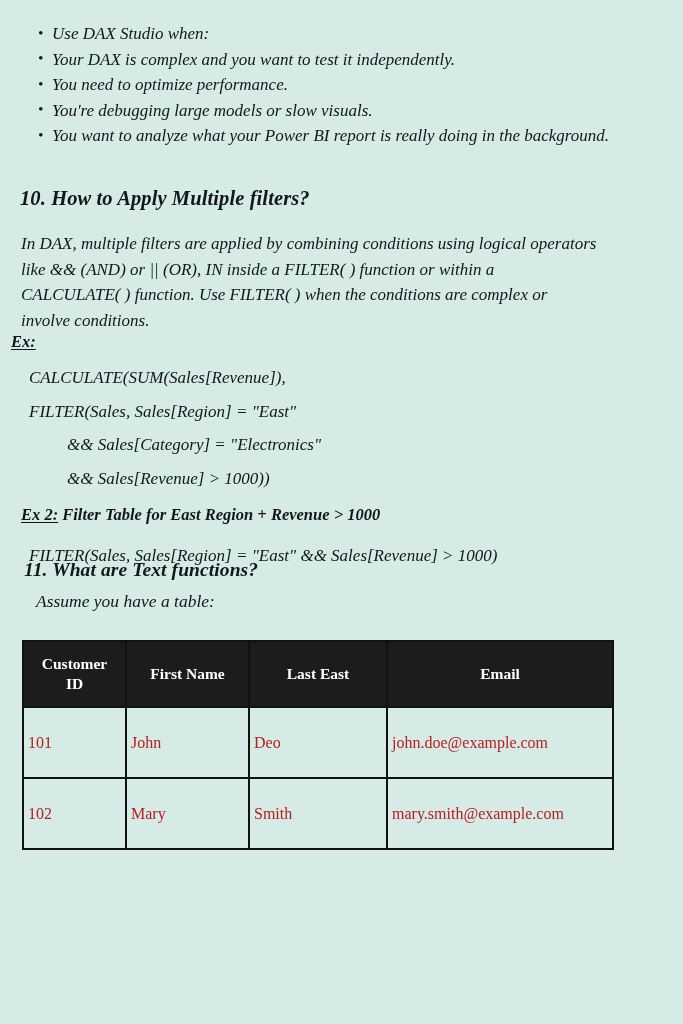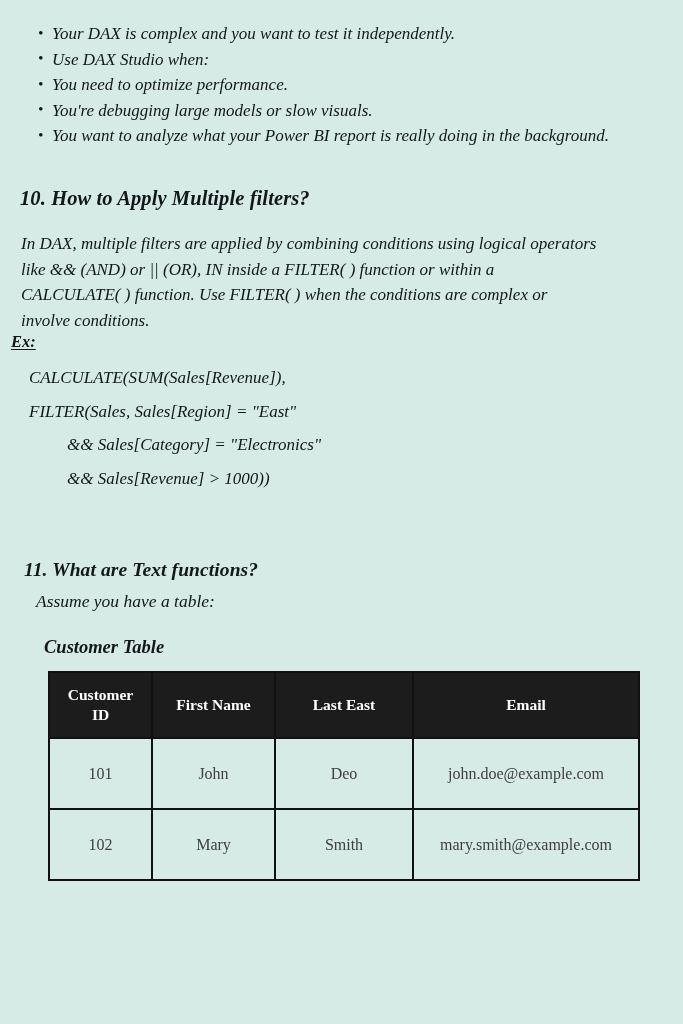--- a/index.html
+++ b/index.html
@@ -148,26 +148,25 @@
     top: 618px;
     font-weight: bold;
     font-style: italic;
     font-size: 18.5px;
   }
 
   
   .cust-table {
     position: absolute;
     left: 22px;
-    top: 671px;
+    top: 640px;
     width: 590px;
     border-collapse: collapse;
     table-layout: fixed;
     border: 2.5px solid #111;
-    margin-left: 26px;
   }
   .cust-table col.c0 { width: 103px; }
   .cust-table col.c1 { width: 123px; }
   .cust-table col.c2 { width: 138px; }
   .cust-table col.c3 { width: 226px; }
 
   .cust-table th {
     background: #1c1c1c;
     color: #ffffff;
     font-weight: bold;
@@ -178,42 +177,41 @@
     border-bottom: 2.5px solid #111;
     text-align: center;
     vertical-align: middle;
     padding: 0 4px;
     box-sizing: border-box;
   }
   .cust-table th:last-child { border-right: none; }
 
   .cust-table td {
     background: #d6eae6;
-    color: #404040;
+    color: #b91c1c;
     font-size: 16px;
     height: 71px;
     border-right: 2.5px solid #111;
     border-bottom: 2.5px solid #111;
-    text-align: center;
     vertical-align: middle;
     padding: 0 4px;
     box-sizing: border-box;
   }
   .cust-table td:last-child { border-right: none; }
   .cust-table tr:last-child td { border-bottom: none; }
 </style>
 </head>
 <body>
 
 <div class="page">
 
   <section class="when-block">
     <ul class="bullets">
+      <li>Use DAX Studio when:</li>
       <li>Your DAX is complex and you want to test it independently.</li>
-      <li>Use DAX Studio when:</li>
       <li>You need to optimize performance.</li>
       <li>You're debugging large models or slow visuals.</li>
       <li>You want to analyze what your Power BI report is really doing in the background.</li>
     </ul>
   </section>
 
   <h2 class="h2 q10-head">10. How to Apply Multiple filters?</h2>
 
   <div class="q10-para">
     <p class="body-it">In DAX, multiple filters are applied by combining conditions using logical operators</p>
@@ -224,20 +222,24 @@
 
   <span class="ex-label">Ex: </span>
 
   <div class="q10-code">
     <p class="code-line">CALCULATE(SUM(Sales[Revenue]),</p>
     <p class="code-line">FILTER(Sales, Sales[Region] = "East"</p>
     <p class="code-line ind1">&amp;&amp; Sales[Category] = "Electronics"</p>
     <p class="code-line ind1">&amp;&amp; Sales[Revenue] &gt; 1000))</p>
   </div>
 
+  <div class="ex2-block">
+    <p class="ex2-title"><span class="u">Ex 2:</span><span> Filter Table for East Region + Revenue &gt; 1000</span></p>
+    <p class="code-line">FILTER(Sales, Sales[Region] = "East" &amp;&amp; Sales[Revenue] &gt; 1000)</p>
+  </div>
 
   <h2 class="h2 q11-head">11. What are Text functions?</h2>
   <p class="body-it q11-assume">Assume you have a table:</p>
   <p class="q11-table-title">Customer Table</p>
 
   <table class="cust-table">
     <colgroup>
       <col class="c0">
         <col class="c1">
         <col class="c2">

